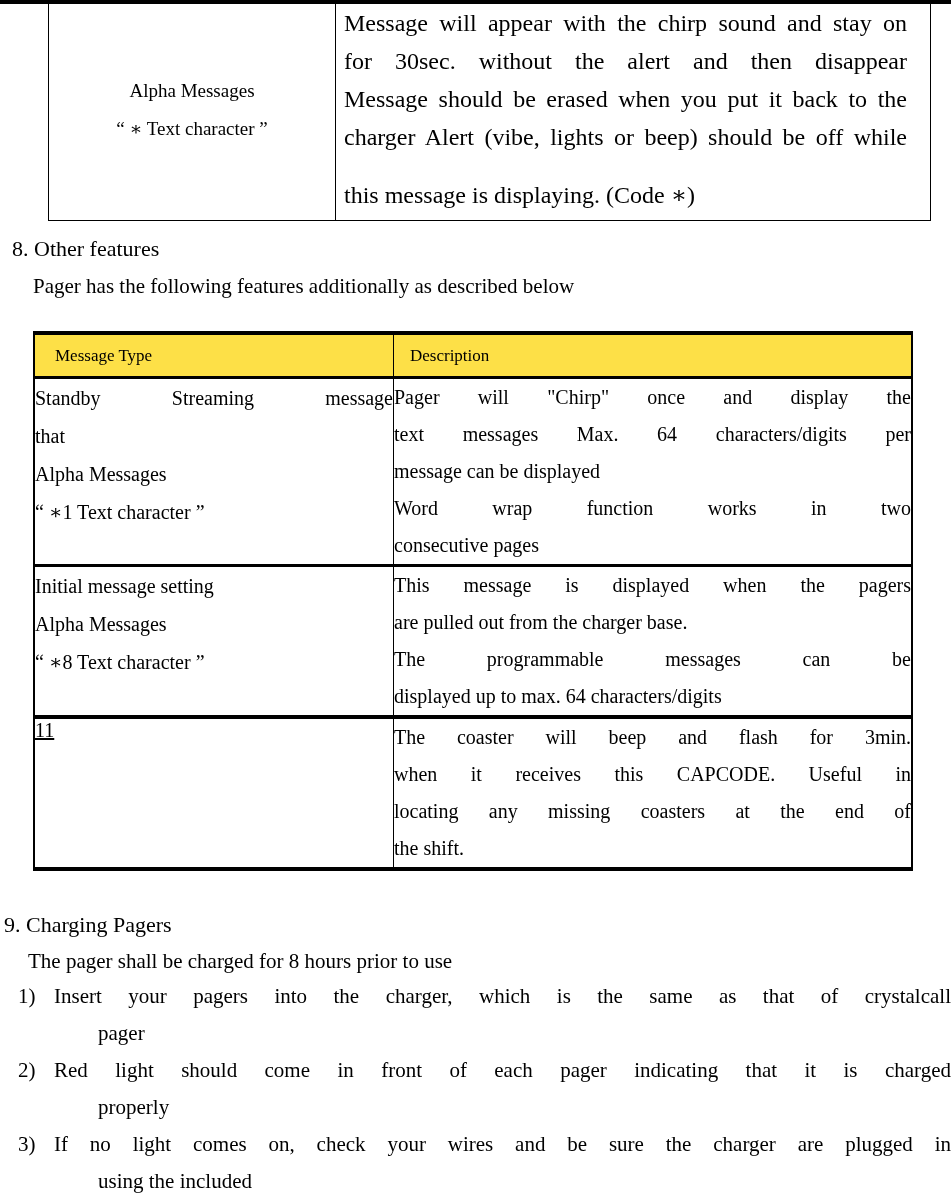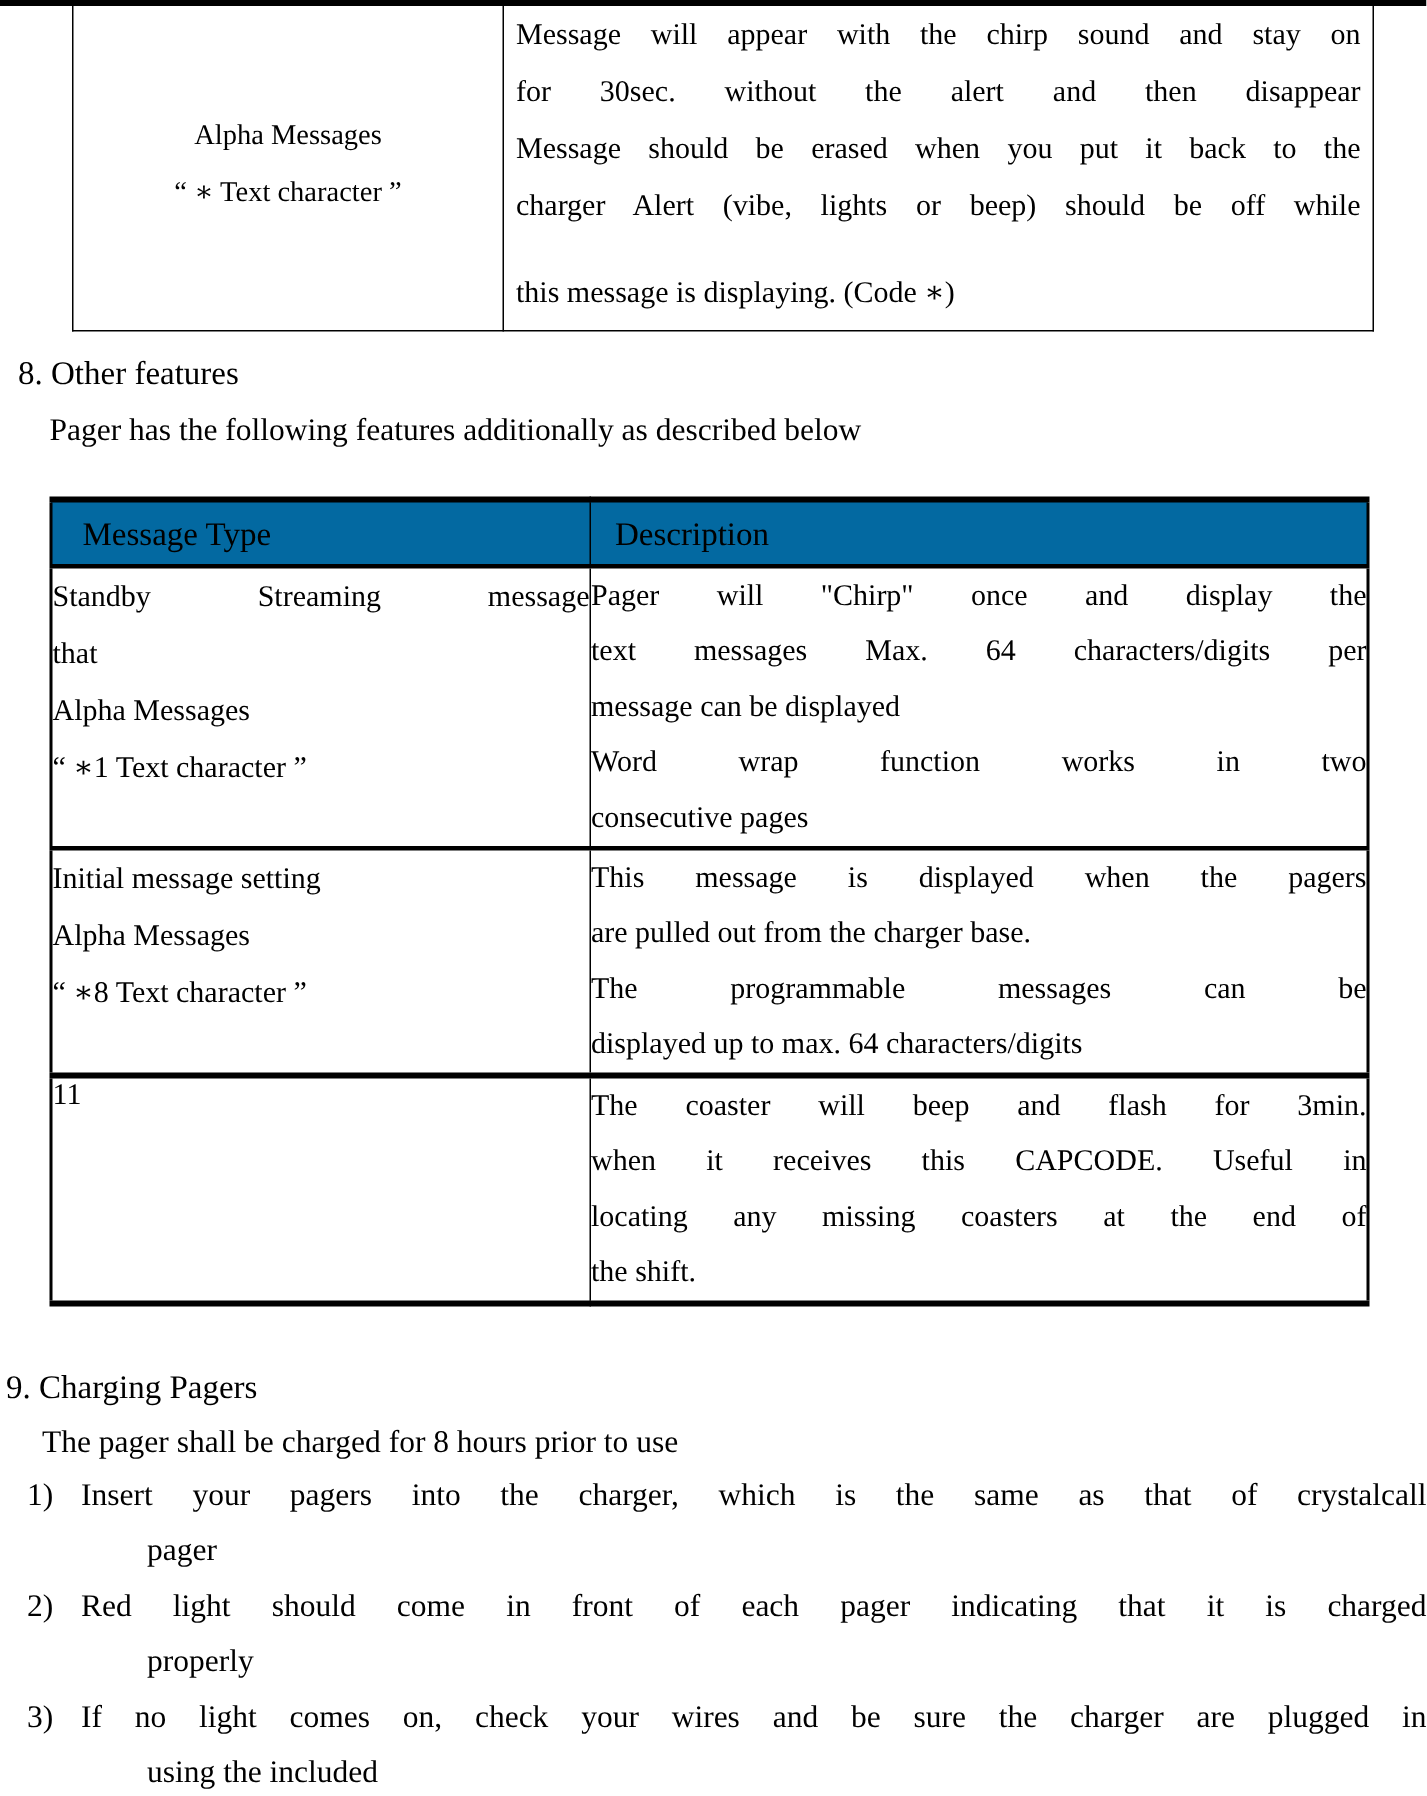--- a/index.html
+++ b/index.html
@@ -33,23 +33,23 @@
   }
   .table-one .t1-left {
     width: 274px;
     text-align: center;
     font-size: 19px;
     line-height: 38px;
     padding: 4px 6px;
   }
   .table-one .t1-right {
     width: 563px;
-    font-size: 20px;
+    font-size: 24px;
     line-height: 38px;
-    padding: 4px 8px 6px 8px;
+    padding: 4px 23px 6px 8px;
   }
   .t1-wrap { border-bottom: 4px solid #000; }
   .just-line {
     text-align: justify;
     text-align-last: justify;
     white-space: nowrap;
   }
   .last-line {
     text-align: left;
     text-align-last: left;
@@ -124,22 +124,22 @@
   }
   .table-two td, .table-two th {
     border: 1px solid #000;
     padding: 0;
     vertical-align: top;
   }
   .table-two .col-left  { width: 338px; }
   .table-two .col-right { width: 501px; }
 
   .t2-head td {
-    background: #0369a1;
-    font-size: 22px;
+    background: #fde047;
+    font-size: 17px;
     height: 41px;
     padding: 0 0 0 20px;
     vertical-align: middle;
     border-bottom: 3px solid #000;
     font-weight: normal;
     text-align: left;
     margin-left: 42px;
   }
   .t2-head td.hd-right { padding-left: 16px; }
 
@@ -154,20 +154,21 @@
     line-height: 37px;
     padding: 6px 6px 6px 13px;
     vertical-align: top;
   }
   .t2-row-thick td { border-top: 3px solid #000; }
   .t2-row-3 td { border-top: 4px solid #000; }
   .t2-cell-num {
     font-size: 20px;
     vertical-align: middle;
     padding-left: 14px;
+    text-decoration: underline;
   }
   .nowrapline {
     white-space: nowrap;
   }
   .jfill {
     text-align: justify;
     text-align-last: justify;
     white-space: nowrap;
   }
 </style>

